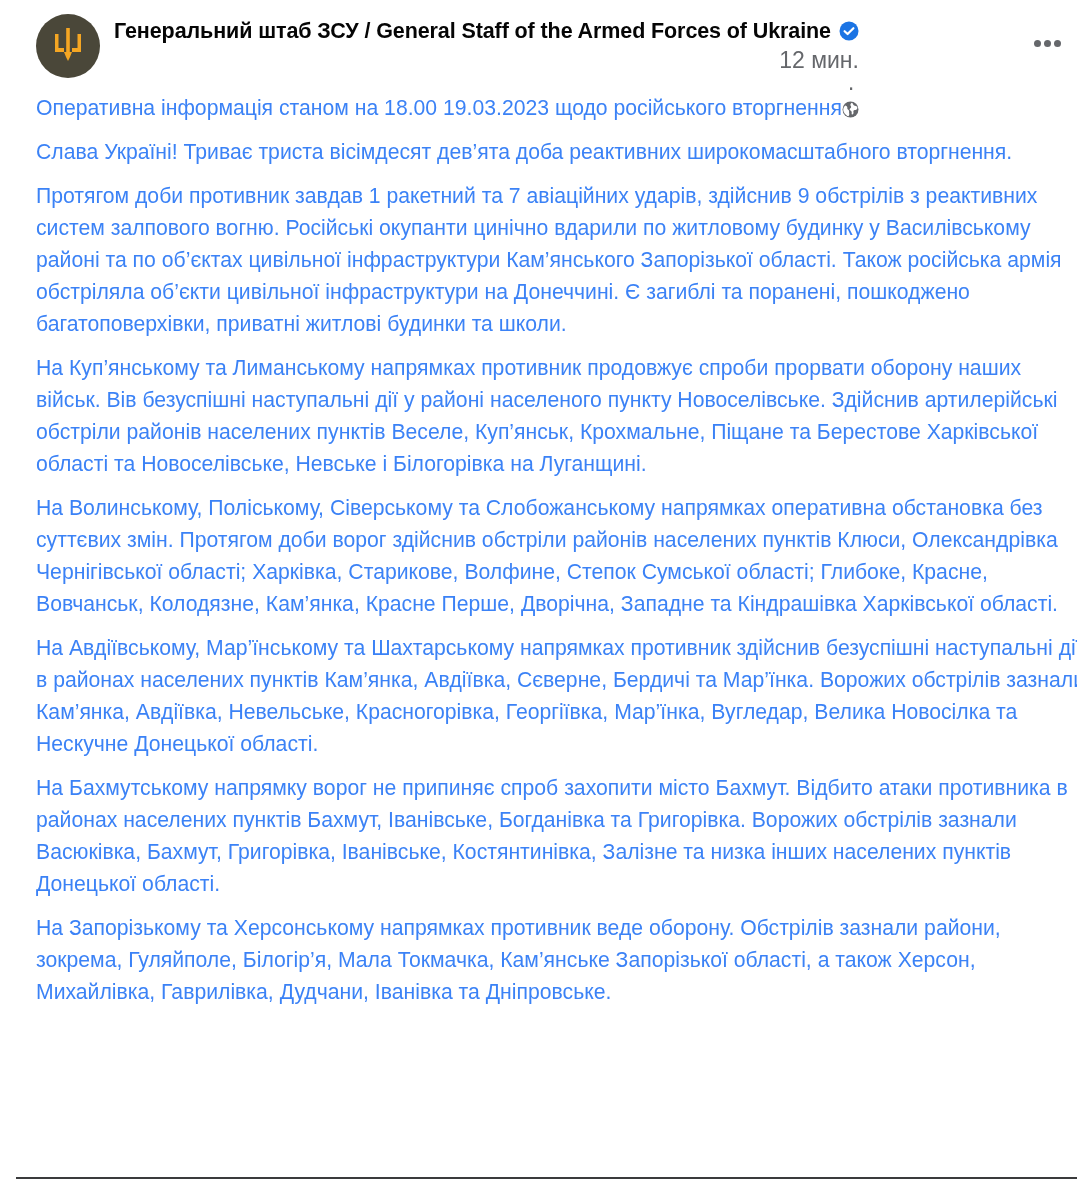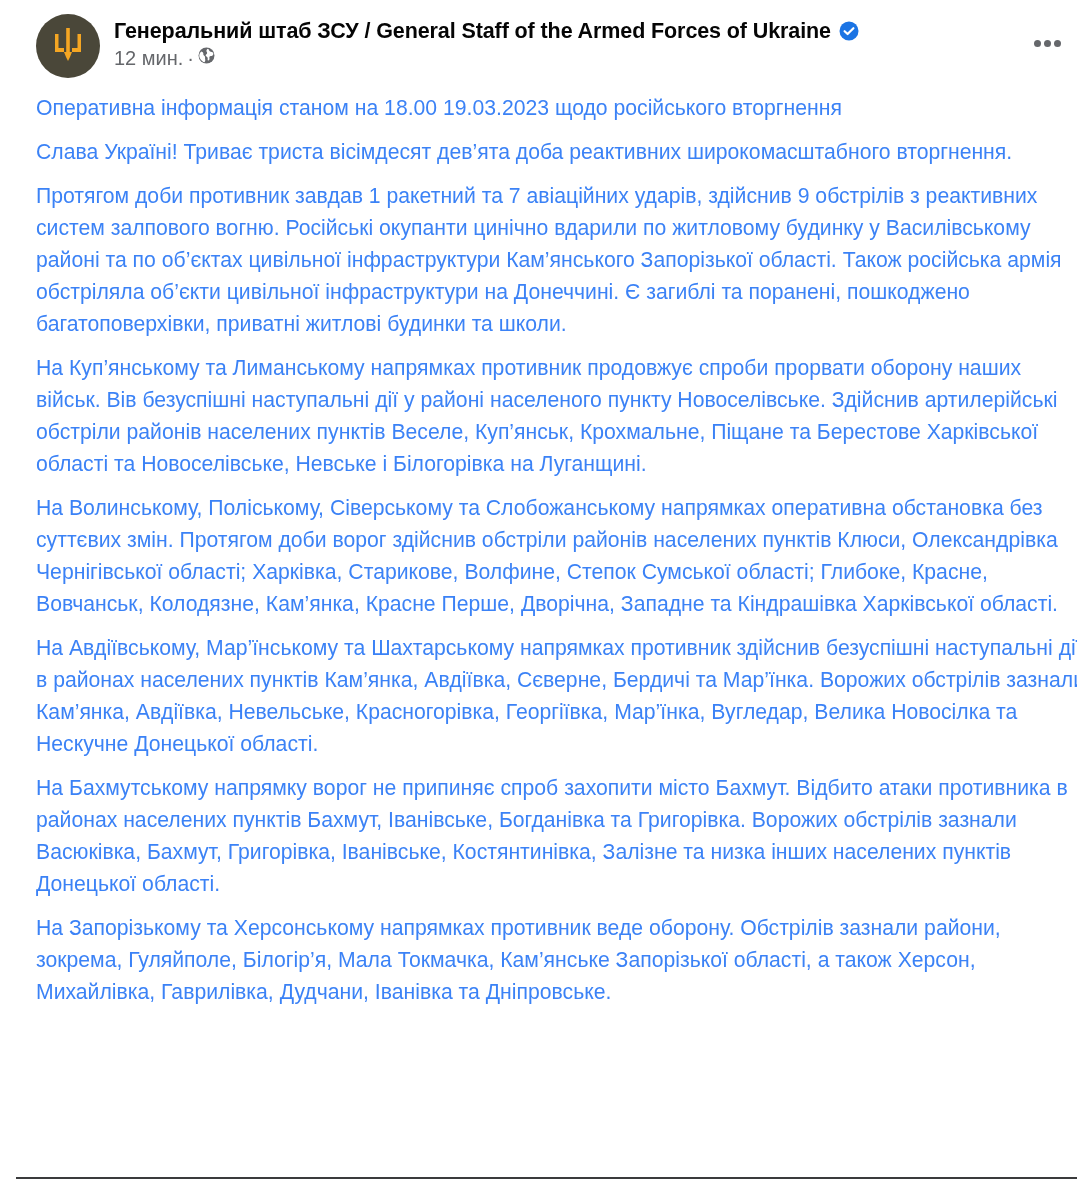--- a/index.html
+++ b/index.html
@@ -61,25 +61,26 @@
       white-space: nowrap;
     }
     .verified-badge {
       margin-left: 8px;
       width: 20px;
       height: 20px;
       display: inline-flex;
     }
     .meta-line {
       display: flex;
-      align-items: flex-start;
+      align-items: flex-end;
       height: 26px;
       margin-top: 0px;
       color: #65676b;
-      font-size: 20px;
+      font-size: 23px;
+      flex-direction: column;
     }
     .meta-sep { margin: 0 4px 0 4px; }
     .globe-icon {
       width: 17px;
       height: 17px;
       display: inline-flex;
     }
     .more-button {
       position: absolute;
       right: 6px;

